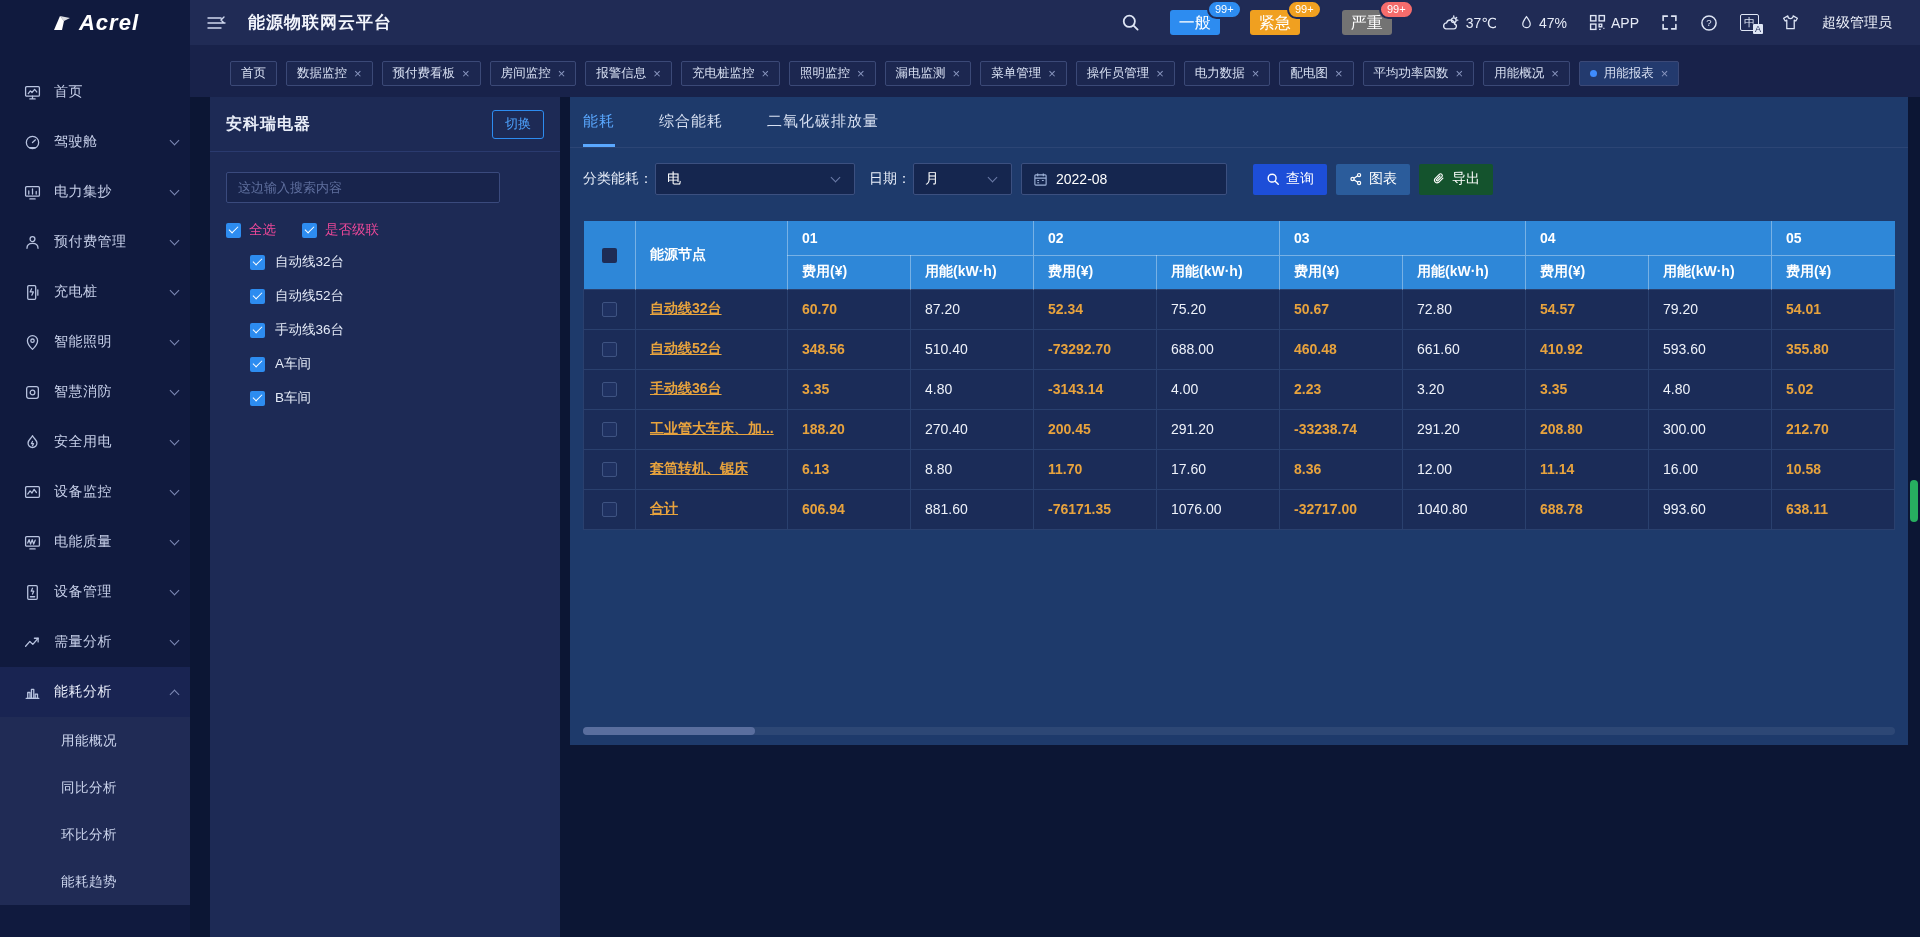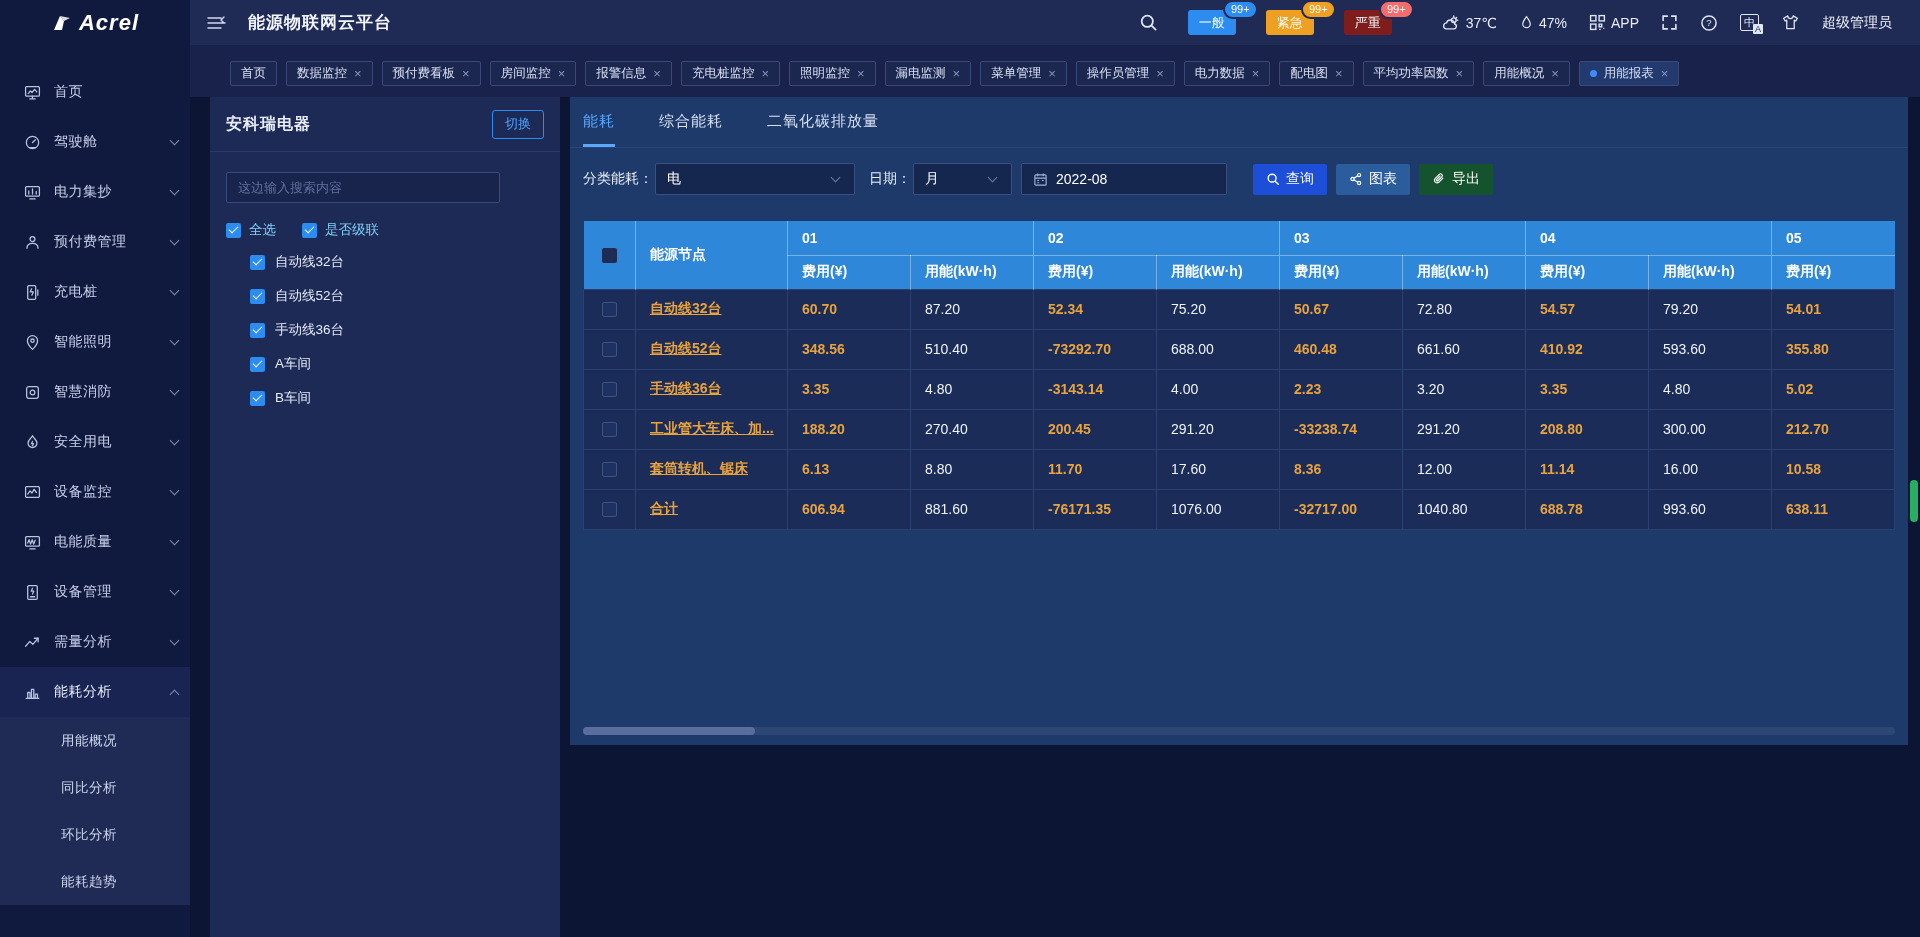--- a/index.html
+++ b/index.html
@@ -14,21 +14,21 @@
   .logo-text { color:#fff; font-size:22px; font-weight:bold; font-style:italic; letter-spacing:1px; }
   .hamburger { margin-left:17px; cursor:pointer; display:flex; }
   .app-title { margin-left:22px; color:#f2f5fc; font-size:17px; font-weight:bold; letter-spacing:1px; }
   .header-right { margin-left:auto; display:flex; align-items:center; padding-right:28px; }
   .hicon { display:flex; align-items:center; }
   .hitem { display:flex; align-items:center; gap:5px; color:#e6ebf7; font-size:14px; margin-left:22px; }
   .search-btn { margin-right:30px; }
   .badges { display:flex; align-items:center; margin-right:14px; }
   .badge-wrap { position:relative; margin-right:30px; cursor:pointer; }
   .badge-label { display:inline-block; min-width:48px; height:25px; line-height:25px; text-align:center;
-    border-radius:3px; color:#fff; font-size:13px; padding:0 9px; }
+    border-radius:3px; color:#fff; font-size:16px; padding:0 9px; }
   .badge-count { position:absolute; top:-10px; right:-22px; height:19px; line-height:15px; padding:0 6px;
     border-radius:10px; border:2px solid #202b55; font-size:11px; color:#fff; }
   .trans-icon { position:relative; width:19px; height:17px; border:1.4px solid #dfe6f5; border-radius:2px;
     font-size:11px; color:#dfe6f5; display:flex; align-items:center; justify-content:center; }
   .trans-icon::after { content:'A'; position:absolute; right:-5px; bottom:-4px; background:#dfe6f5;
     color:#202b55; font-size:9px; line-height:10px; padding:0 2px; border-radius:1px; }
   .user-name { color:#eef2fb; font-size:14px; }
 
   
   .tab-strip { position:absolute; left:190px; top:45px; width:1730px; height:52px; background:#18224a;
@@ -59,21 +59,21 @@
   .tree-panel { position:absolute; left:210px; top:97px; width:350px; height:840px; background:#1d2a55; }
   .tree-head { height:55px; display:flex; align-items:center; justify-content:space-between;
     padding:0 16px; border-bottom:1px solid #2a3a6e; }
   .tree-title { color:#e8edf8; font-size:16px; font-weight:bold; letter-spacing:1px; }
   .switch-btn { min-width:52px; height:29px; border:1px solid #2d8cf0; border-radius:3px; background:transparent;
     color:#4da3ff; font-size:13px; cursor:pointer; font-family:inherit; }
   .tree-search { margin:20px 16px 0; width:274px; height:31px; background:#18244c; border:1px solid #3a4a7d;
     border-radius:2px; color:#dfe6f5; font-size:13px; padding:0 11px; outline:none; font-family:inherit; }
   .tree-search::placeholder { color:#5f6f9e; }
   .tree-options { display:flex; align-items:center; gap:26px; margin:18px 16px 0; }
-  .opt { display:flex; align-items:center; gap:8px; color:#7dd3fc; font-size:13.5px; cursor:pointer; }
+  .opt { display:flex; align-items:center; gap:8px; color:#ec4899; font-size:13.5px; cursor:pointer; }
   .cb { width:15px; height:15px; border-radius:2px; background:#2d8cf0; position:relative; flex:none; cursor:pointer; }
   .cb::after { content:''; position:absolute; left:4.5px; top:1.5px; width:4px; height:8px;
     border-right:1.8px solid #fff; border-bottom:1.8px solid #fff; transform:rotate(45deg); }
   .tree-nodes { margin-top:6px; }
   .tree-node { display:flex; align-items:center; gap:10px; height:34px; padding-left:40px;
     color:#e3e9f6; font-size:13.5px; cursor:pointer; }
 
   
   .main-panel { position:absolute; left:570px; top:97px; width:1338px; height:648px; background:#1e3a6b; }
   .panel-tabs { display:flex; gap:44px; padding:15px 13px 0; border-bottom:1px solid #2c4575; }
@@ -142,21 +142,21 @@
   <div class="header-right">
     <span class="hicon search-btn">
       <svg class="icon" width="19" height="19" viewBox="0 0 16 16" fill="none" stroke="#dfe6f5" stroke-width="1.5" stroke-linecap="round">
         <circle cx="7" cy="7" r="4.7"></circle>
           <path d="M10.6 10.6L14 14"></path>
       </svg>
     </span>
     <div class="badges">
         <span class="badge-wrap"><span class="badge-label" style="background: rgb(45, 140, 240);">一般</span><span class="badge-count" style="background: rgb(45, 140, 240);">99+</span></span>
         <span class="badge-wrap"><span class="badge-label" style="background: rgb(240, 160, 32);">紧急</span><span class="badge-count" style="background: rgb(240, 160, 32);">99+</span></span>
-        <span class="badge-wrap"><span class="badge-label" style="background: #7f1d1d;">严重</span><span class="badge-count" style="background: rgb(245, 108, 108);">99+</span></span>
+        <span class="badge-wrap"><span class="badge-label" style="background: #737373; margin-left: 12px;">严重</span><span class="badge-count" style="background: rgb(245, 108, 108);">99+</span></span>
       </div>
     <span class="hitem" style="margin-left:6px;">
       <svg class="icon" width="19" height="18" viewBox="0 0 16 16" fill="none" stroke="#dfe6f5" stroke-width="1.2" stroke-linecap="round">
         <circle cx="10" cy="5.5" r="2.1"></circle>
         <path d="M10 1.6v1M13.6 5.5h-1M12.6 3l-.7.7M3 13.2a2.7 2.7 0 0 1 .6-5.3 3.7 3.7 0 0 1 7.2 1 2.2 2.2 0 0 1-.6 4.3z"></path>
       </svg>
       <span>37℃</span>
     </span>
     <span class="hitem">
       <svg class="icon" width="15" height="17" viewBox="0 0 16 16" fill="none" stroke="#dfe6f5" stroke-width="1.3" stroke-linecap="round">

